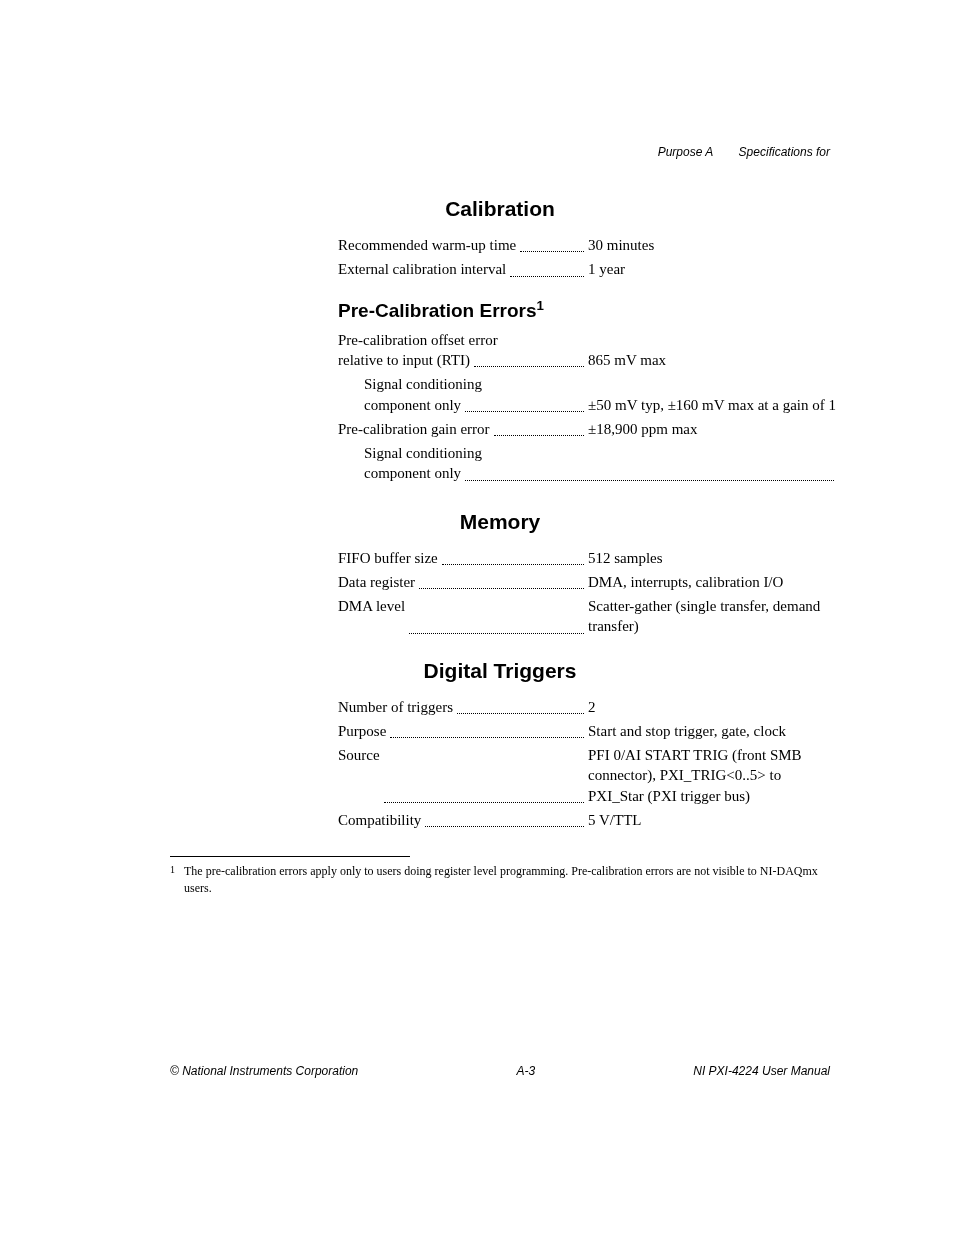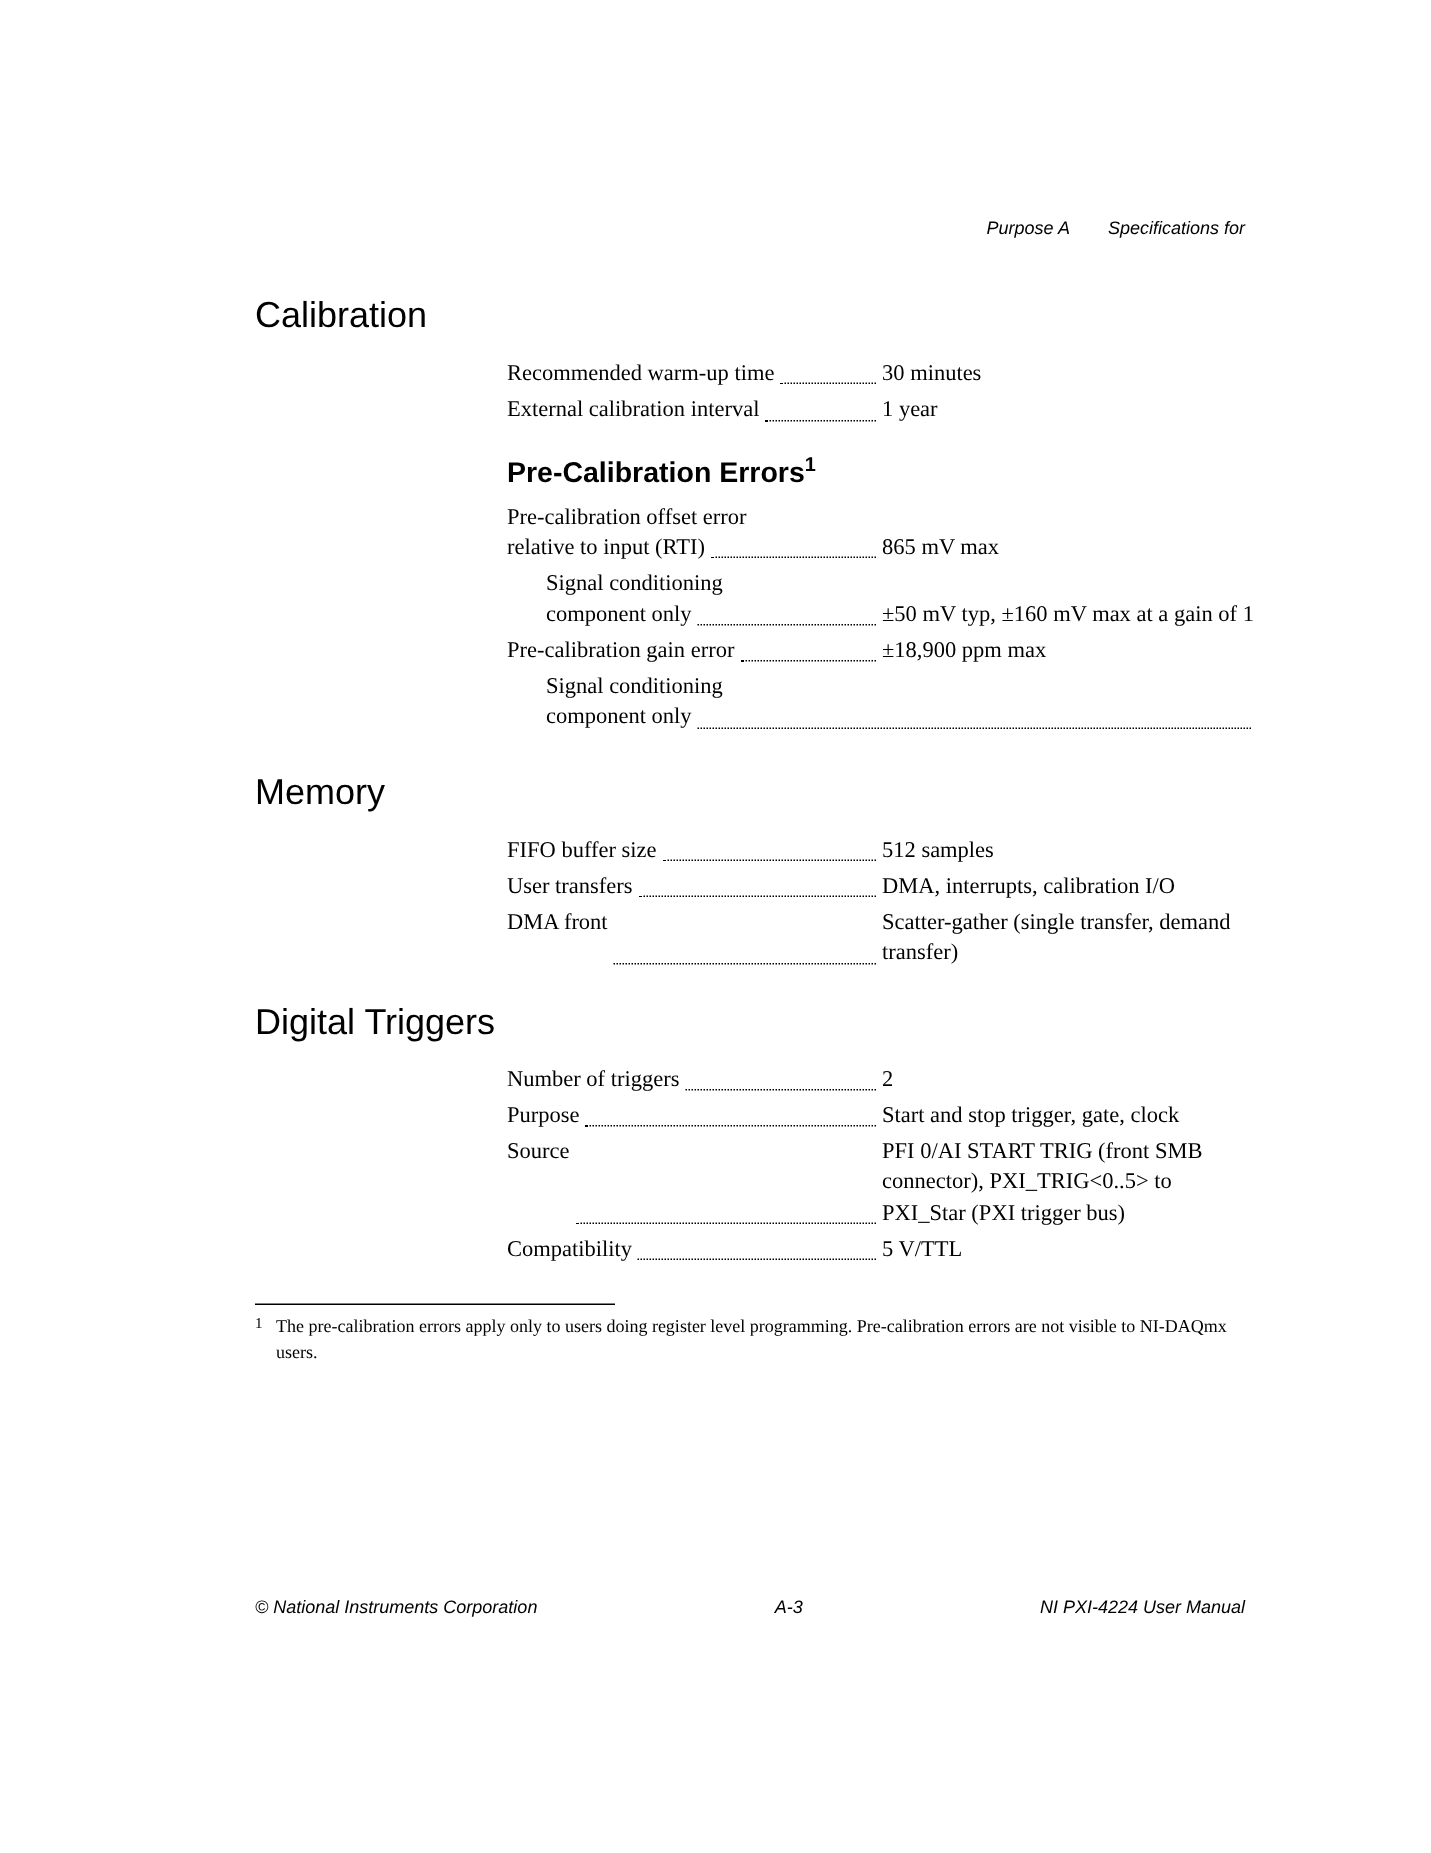--- a/index.html
+++ b/index.html
@@ -22,23 +22,24 @@
     text-align: right;
     font-style: italic;
     font-family: Arial, Helvetica, sans-serif;
     font-size: 12px;
     color: #000;
     margin-bottom: 38px;
   }
   .header .apx { margin-right: 22px; }
   h1.section {
     font-family: Arial, Helvetica, sans-serif;
-    font-weight: normal;
-    font-size: 24px;
+    font-weight: bold;
+    font-size: 21px;
     margin: 0 0 14px 0;
+    text-align: center;
   }
   h2.subsection {
     font-family: Arial, Helvetica, sans-serif;
     font-weight: bold;
     font-size: 19px;
     margin: 18px 0 8px 0;
   }
   .content-block {
     margin-left: 168px;
     width: 500px;
@@ -169,26 +170,26 @@
   </div>
 
   <h1 class="section" style="margin-top:26px">Memory</h1>
   <div class="content-block">
     <div class="spec-row top">
       <span class="spec-label">FIFO buffer size</span>
       <span class="dots"></span>
       <span class="spec-value">512 samples</span>
     </div>
     <div class="spec-row gap">
-      <span class="spec-label">User transfers</span>
+      <span class="spec-label">Data register</span>
       <span class="dots"></span>
       <span class="spec-value">DMA, interrupts, calibration I/O</span>
     </div>
     <div class="spec-row gap">
-      <span class="spec-label">DMA front</span>
+      <span class="spec-label">DMA level</span>
       <span class="dots"></span>
       <span class="spec-value">Scatter-gather (single transfer, demand transfer)</span>
     </div>
   </div>
 
   <h1 class="section" style="margin-top:22px">Digital Triggers</h1>
   <div class="content-block">
     <div class="spec-row top">
       <span class="spec-label">Number of triggers</span>
       <span class="dots"></span>

